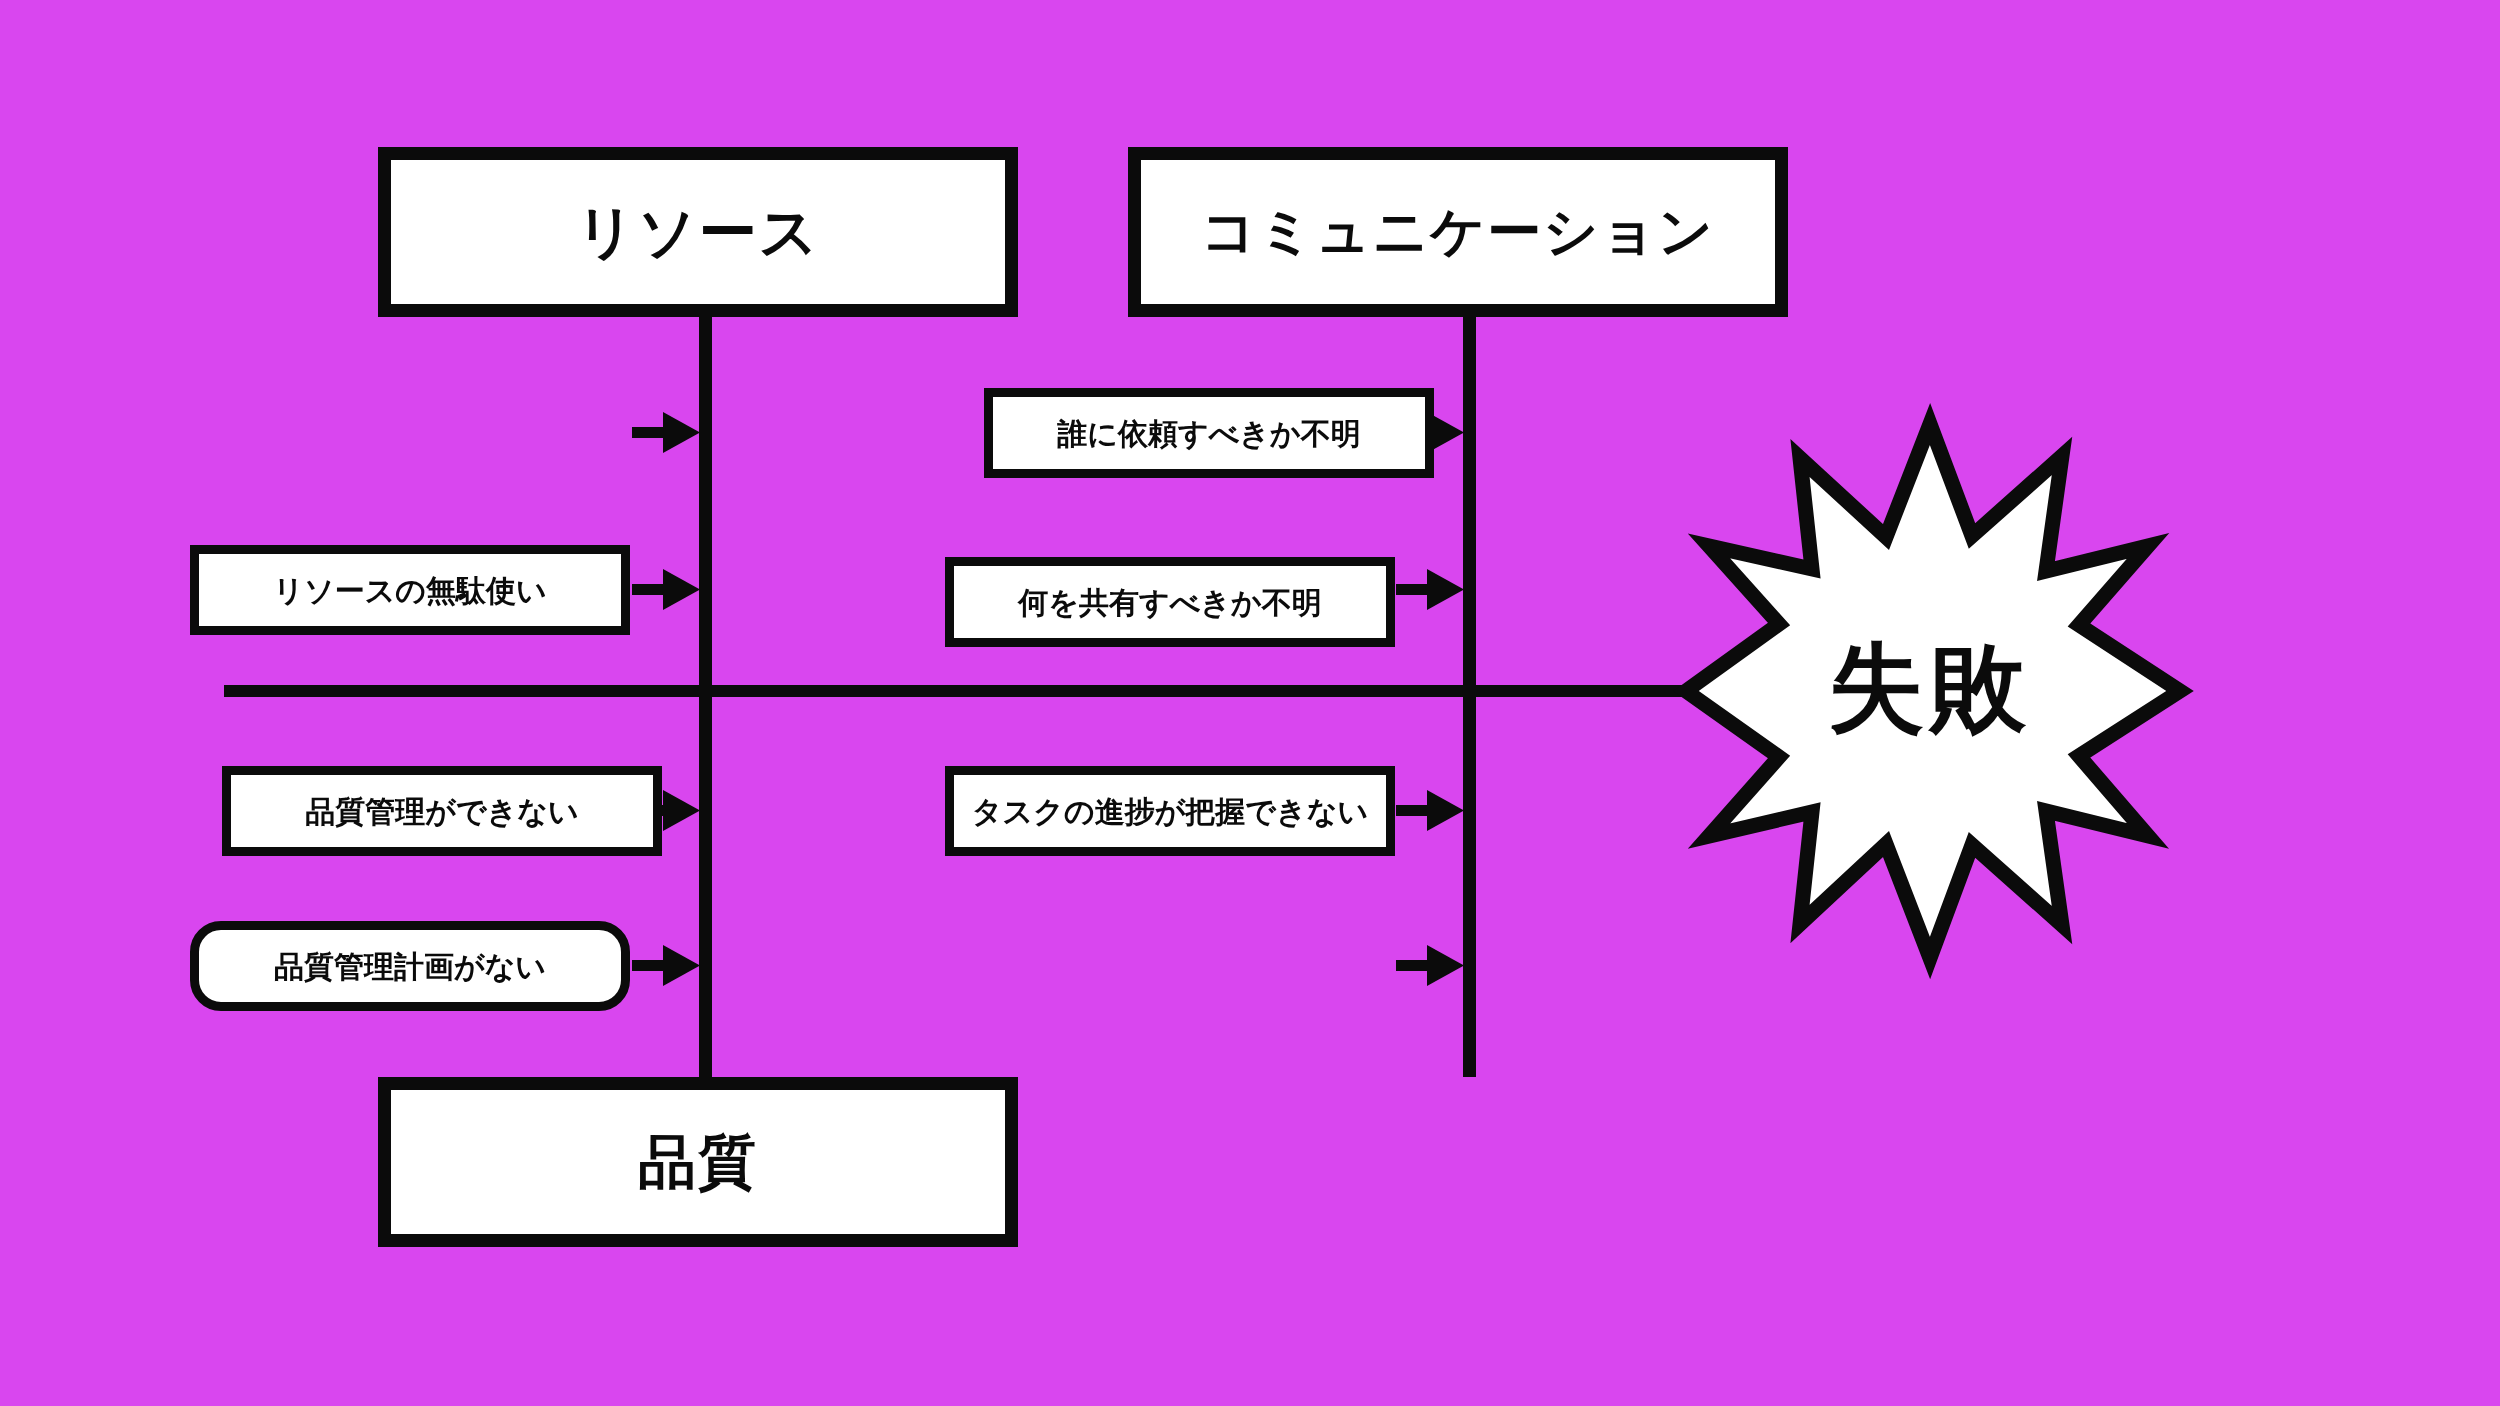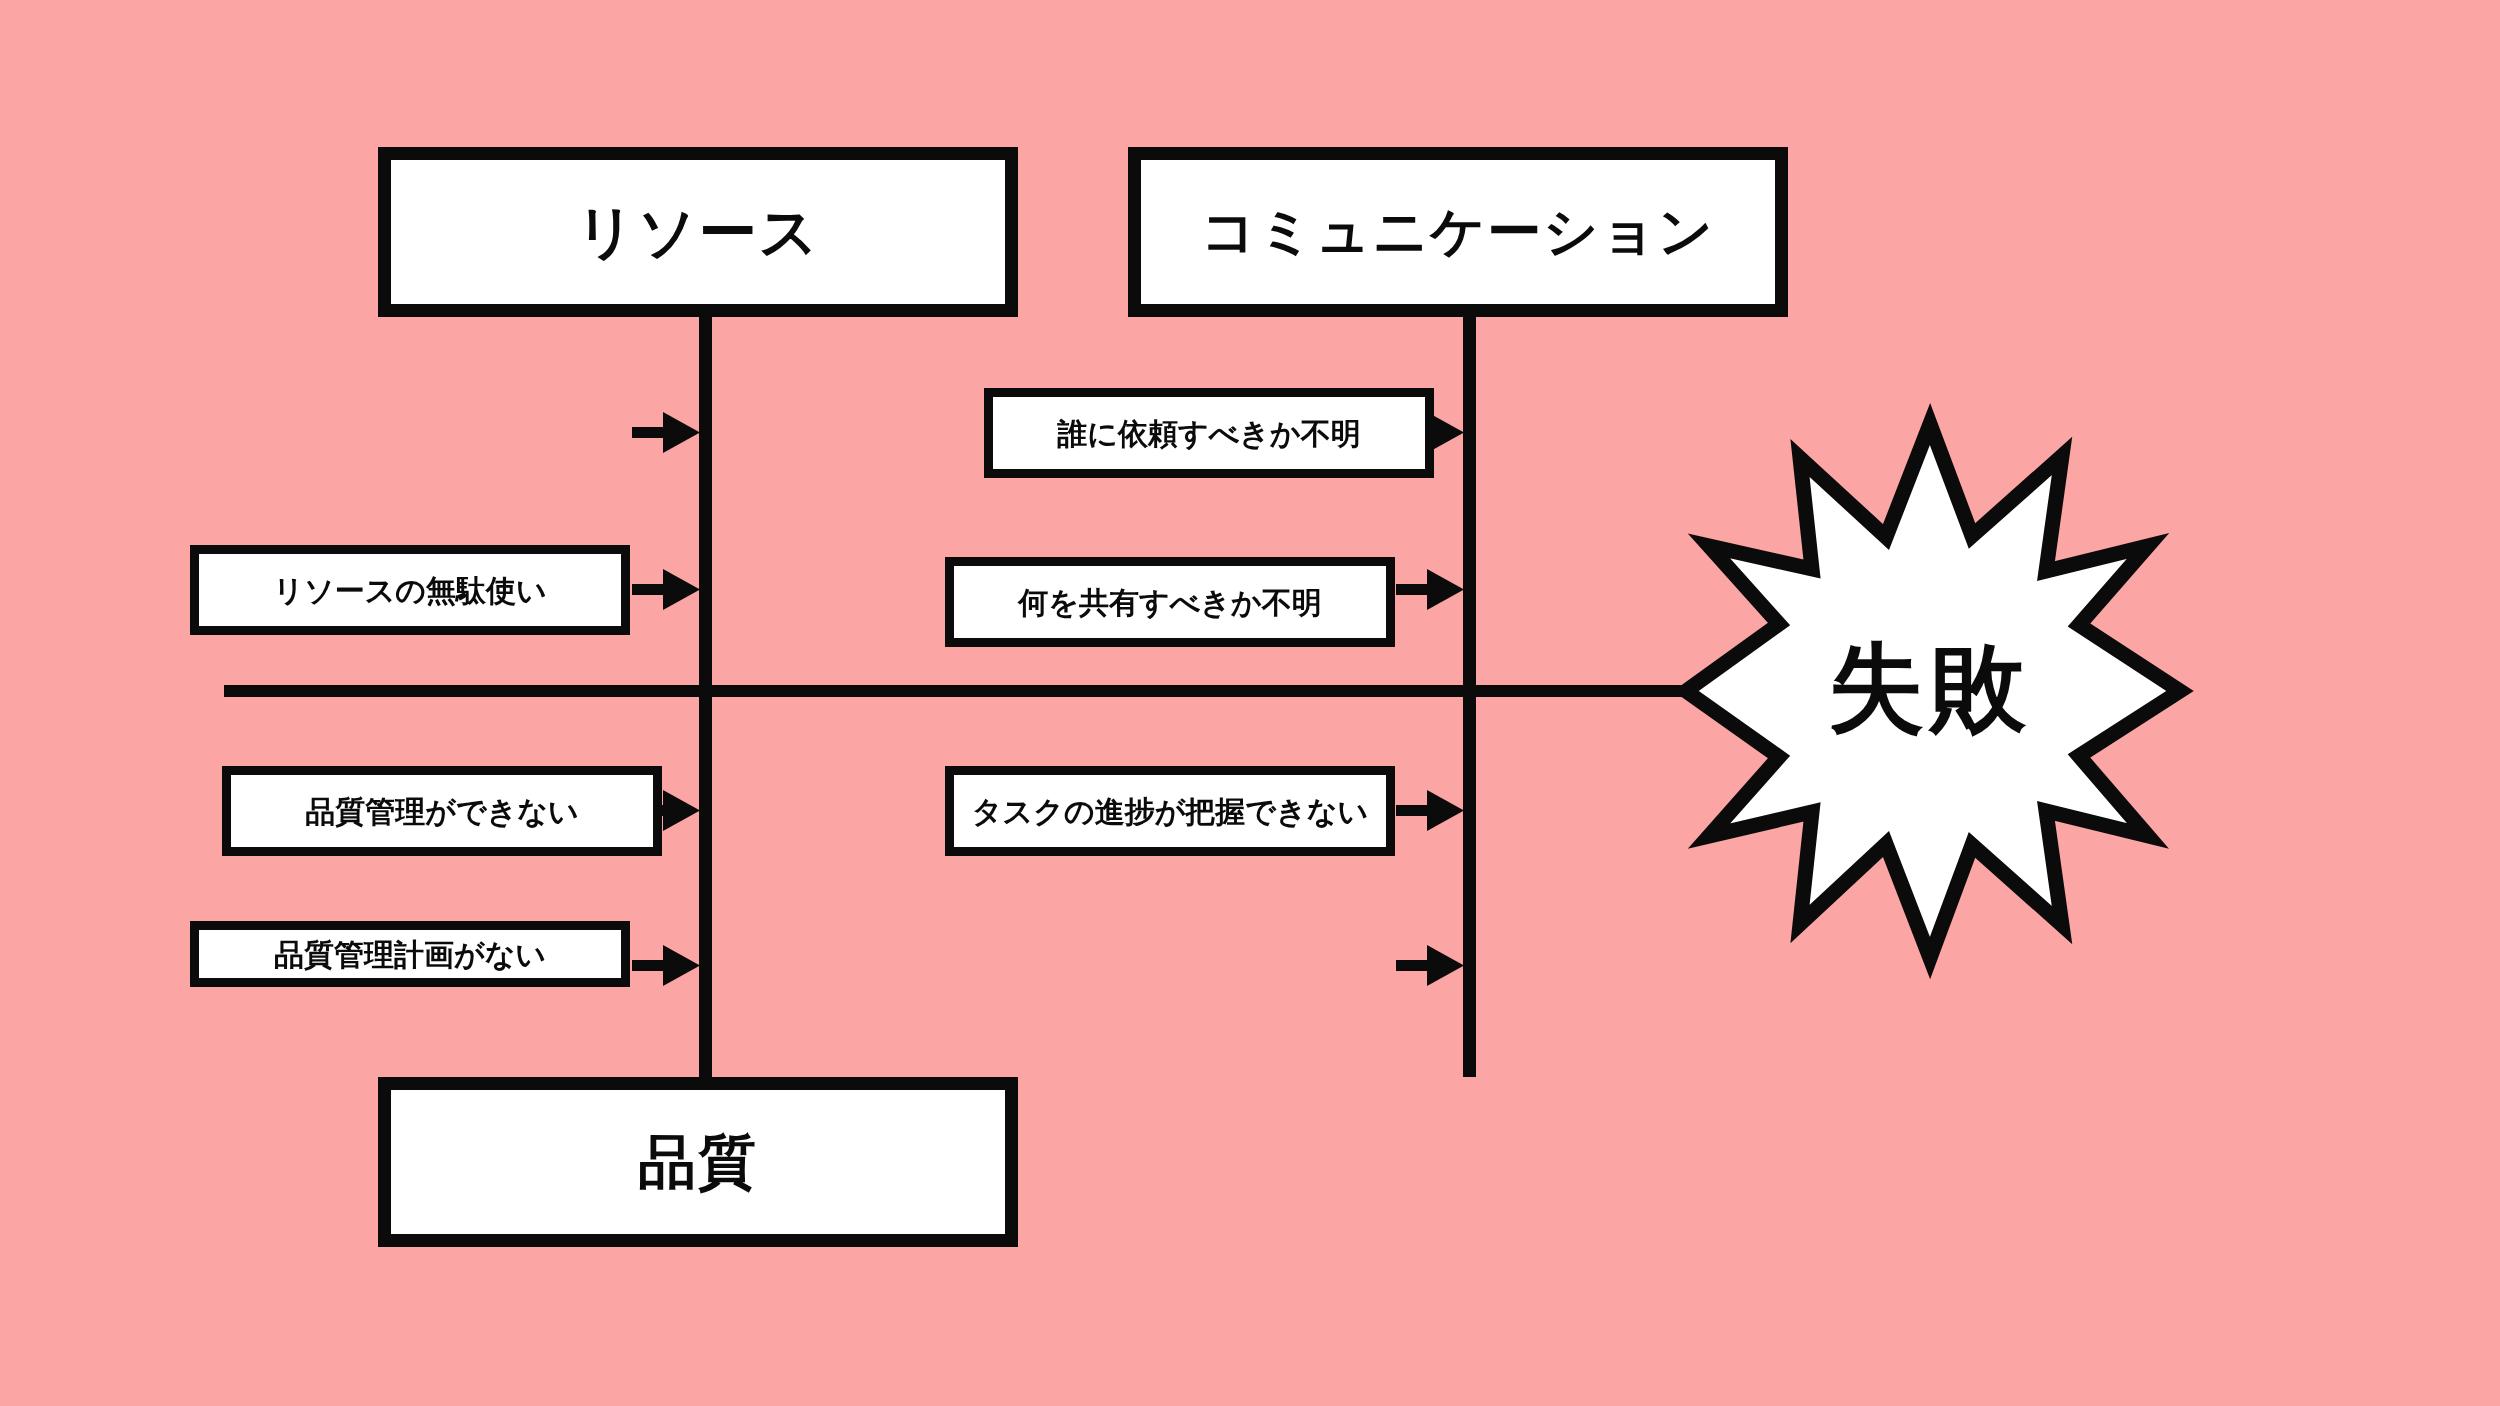--- a/index.html
+++ b/index.html
@@ -7,21 +7,21 @@
     padding: 0;
     background: #f5f4ef;
   }
   body {
     font-family: "Liberation Sans", "DejaVu Sans", sans-serif;
   }
   #canvas {
     position: relative;
     width: 2500px;
     height: 1406px;
-    background: #fca5a5;
+    background: #d946ef;
     overflow: hidden;
   }
   #diagram-svg {
     position: absolute;
     left: 0;
     top: 0;
     width: 2500px;
     height: 1406px;
   }
   .node {
@@ -148,21 +148,21 @@
   </div>
 
 
   <div class="node cause-node" style="left:190px; top:545px; width:440px; height:90px;">
     <span>リソースの無駄使い</span>
   </div>
 
   <div class="node cause-node" style="left:190px; top:766px; width:440px; height:90px;margin-left:32px;">
     <span>品質管理ができない</span>
   </div>
-  <div class="node cause-node" style="left:190px; top:921px; width:440px; height:66px;">
+  <div class="node cause-node" style="left:190px; top:921px; width:440px; height:90px;border-radius:31px;">
     <span>品質管理計画がない</span>
   </div>
 
   <div class="node cause-node" style="left:984px; top:388px; width:450px; height:90px;">
     <span>誰に依頼すべきか不明</span>
   </div>
   <div class="node cause-node" style="left:945px; top:545px; width:450px; height:90px;margin-top:12px;">
     <span>何を共有すべきか不明</span>
   </div>
 

